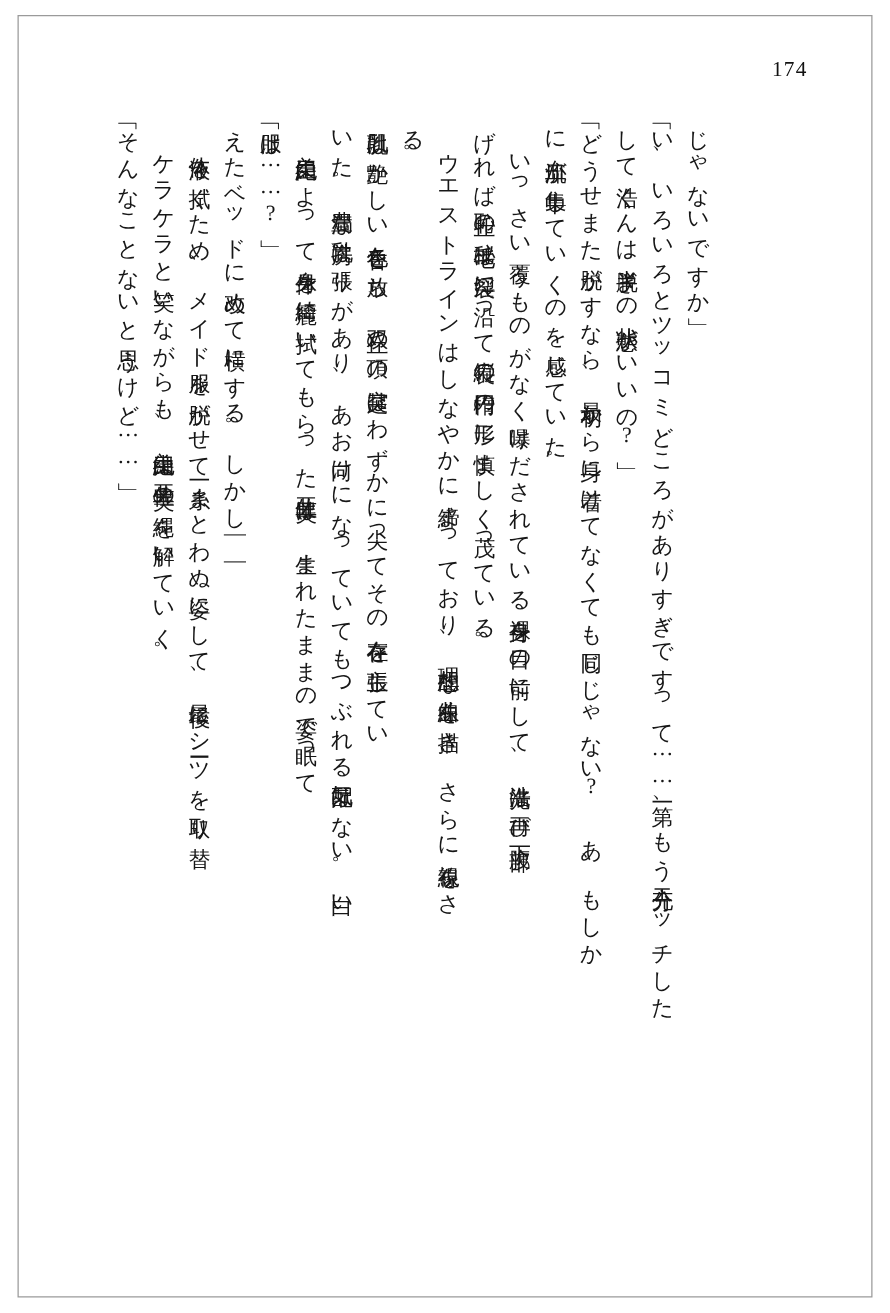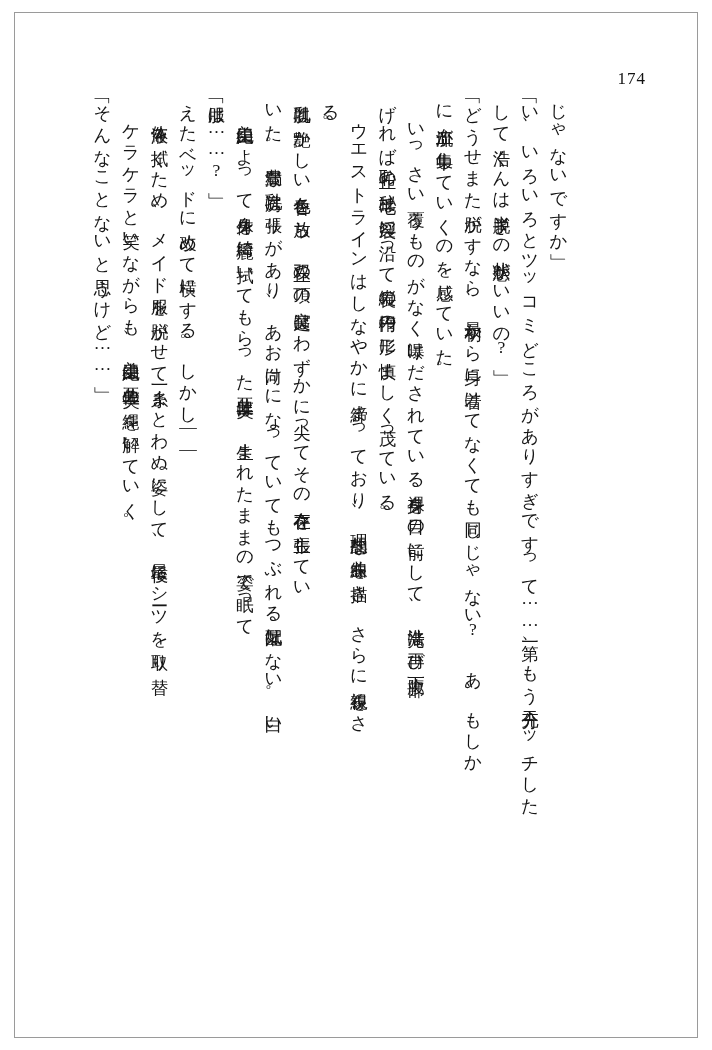--- a/index.html
+++ b/index.html
@@ -37,21 +37,20 @@
 
   
   #page-number {
     position: absolute;
     right: 66px;
     top: 46px;
     font-size: 17px;
     letter-spacing: 1px;
     font-family: "Liberation Serif", "DejaVu Serif", serif;
     color: #111;
-    margin-top: 23px;
   }
 
   
   #text-block {
     position: absolute;
     right: 70px;
     top: 92px;
     height: 900px;
     width: 560px;
     display: flex;

